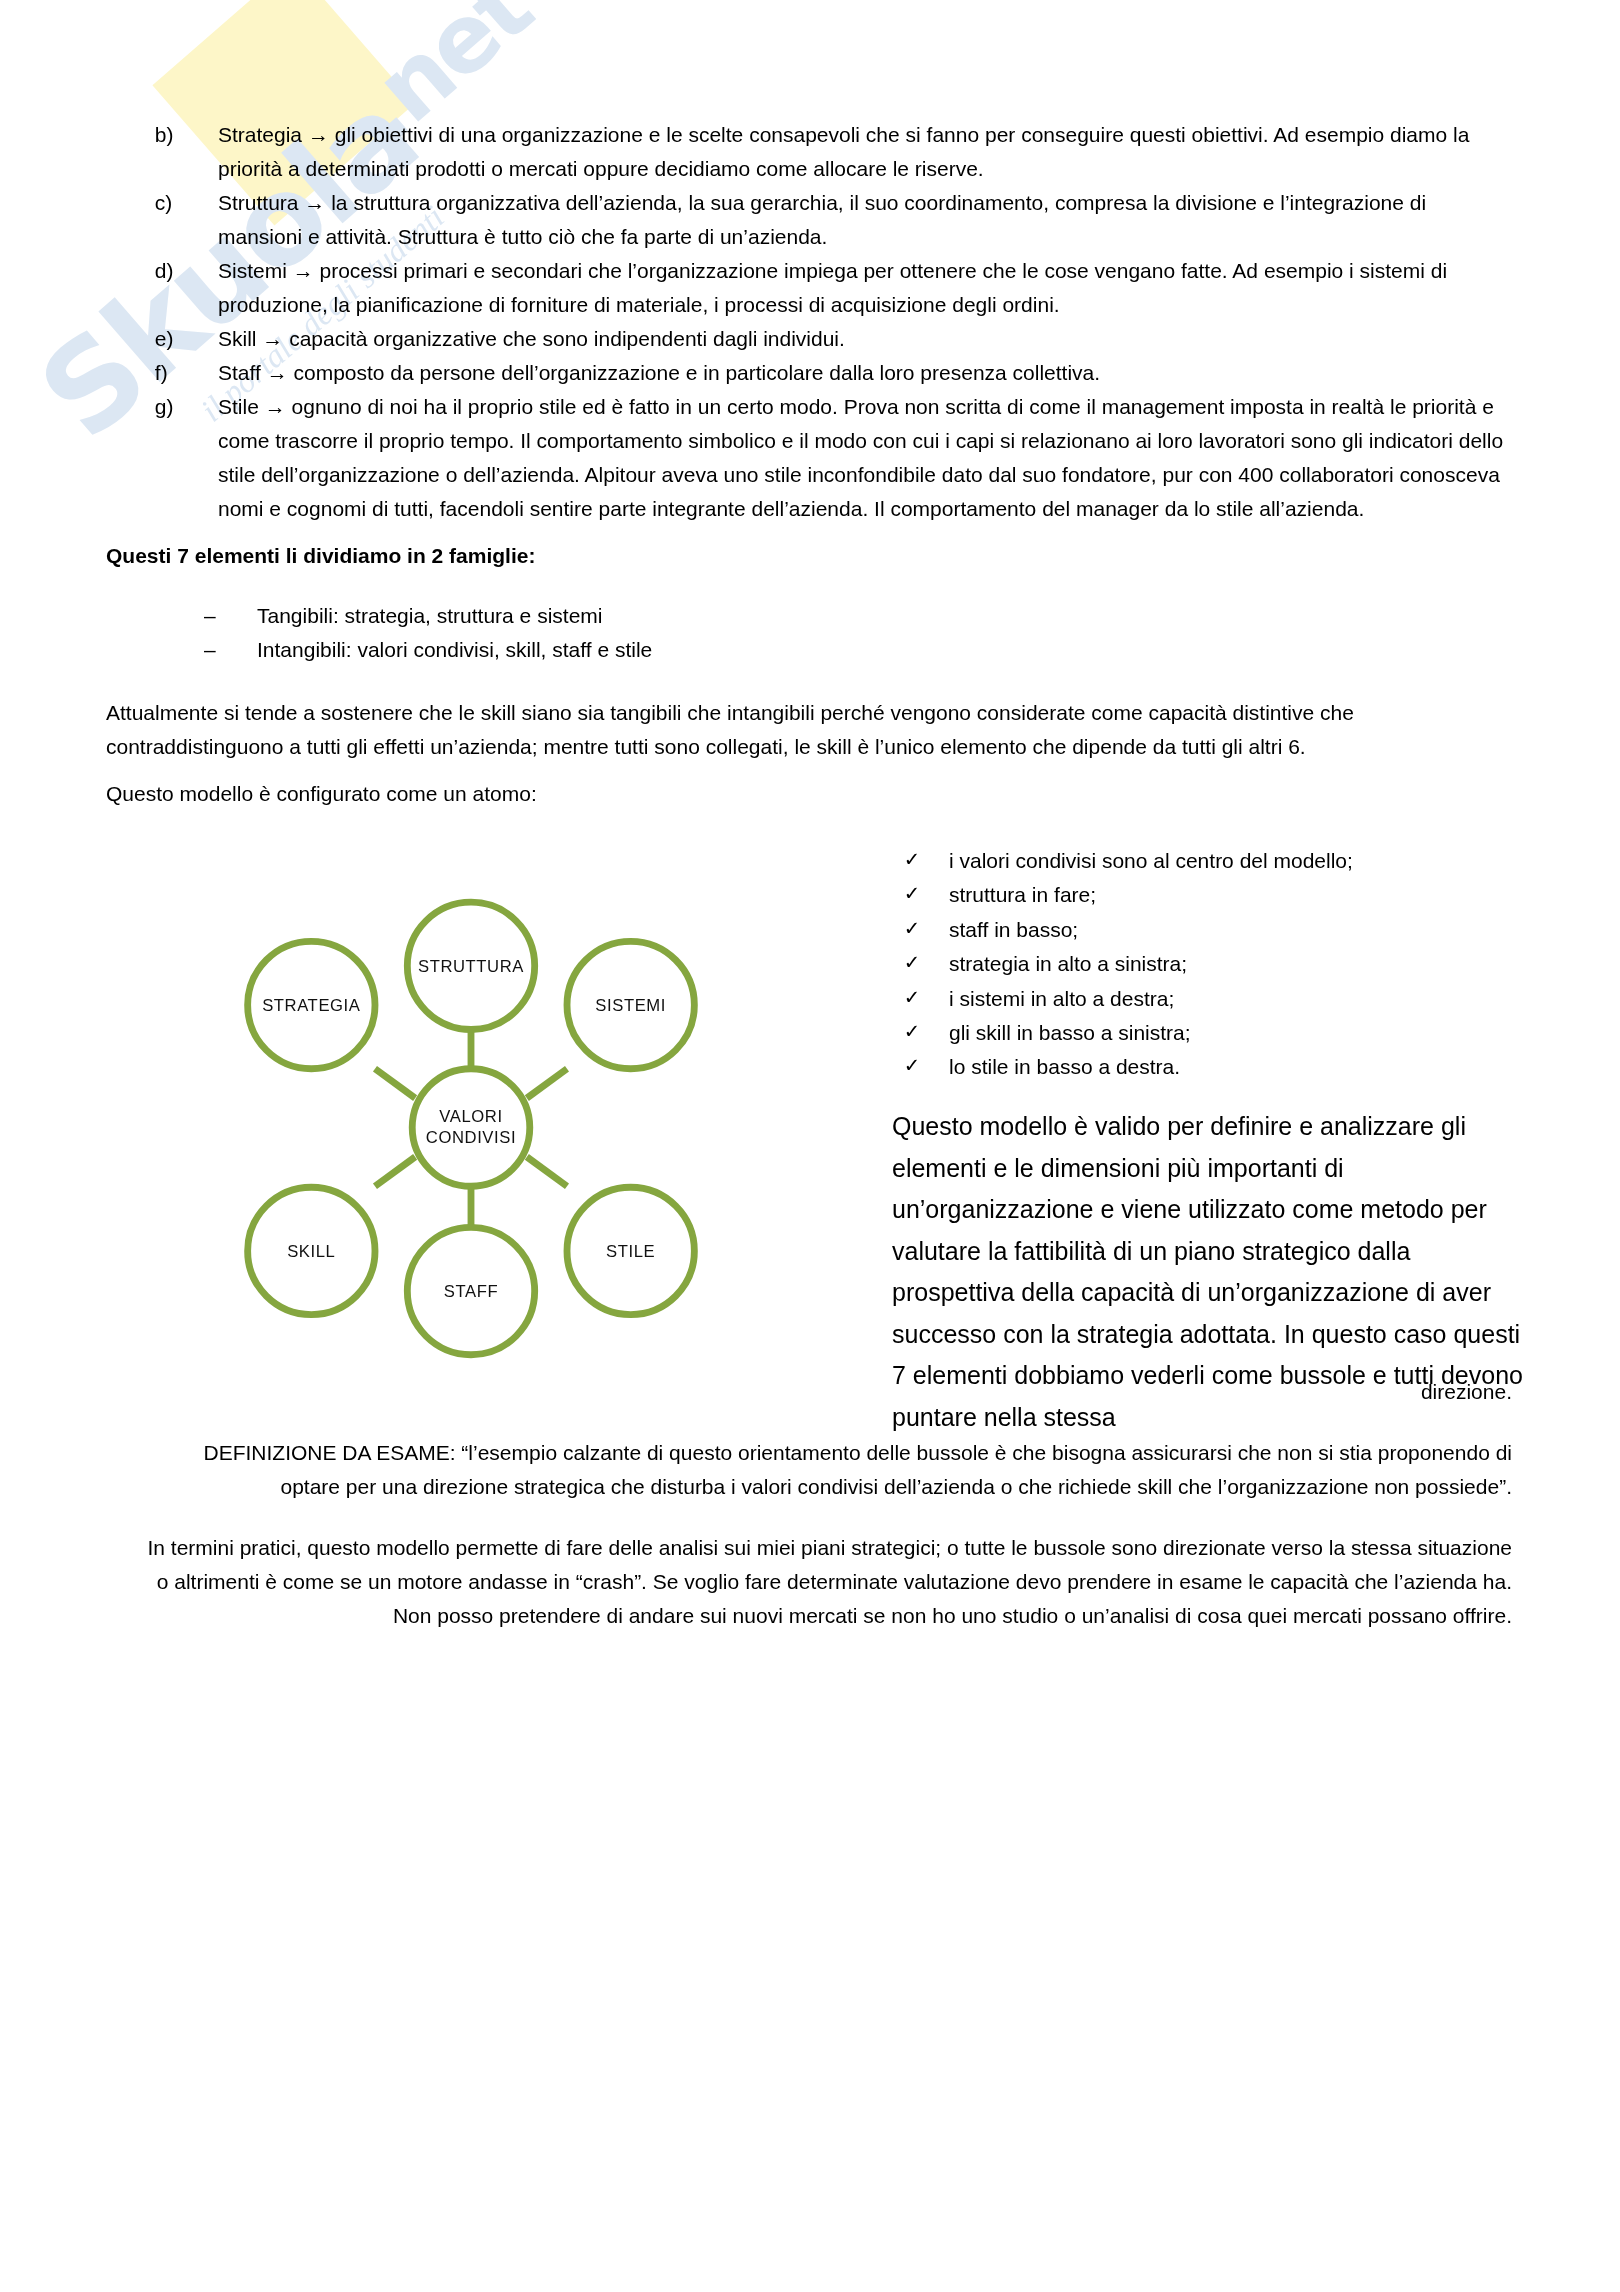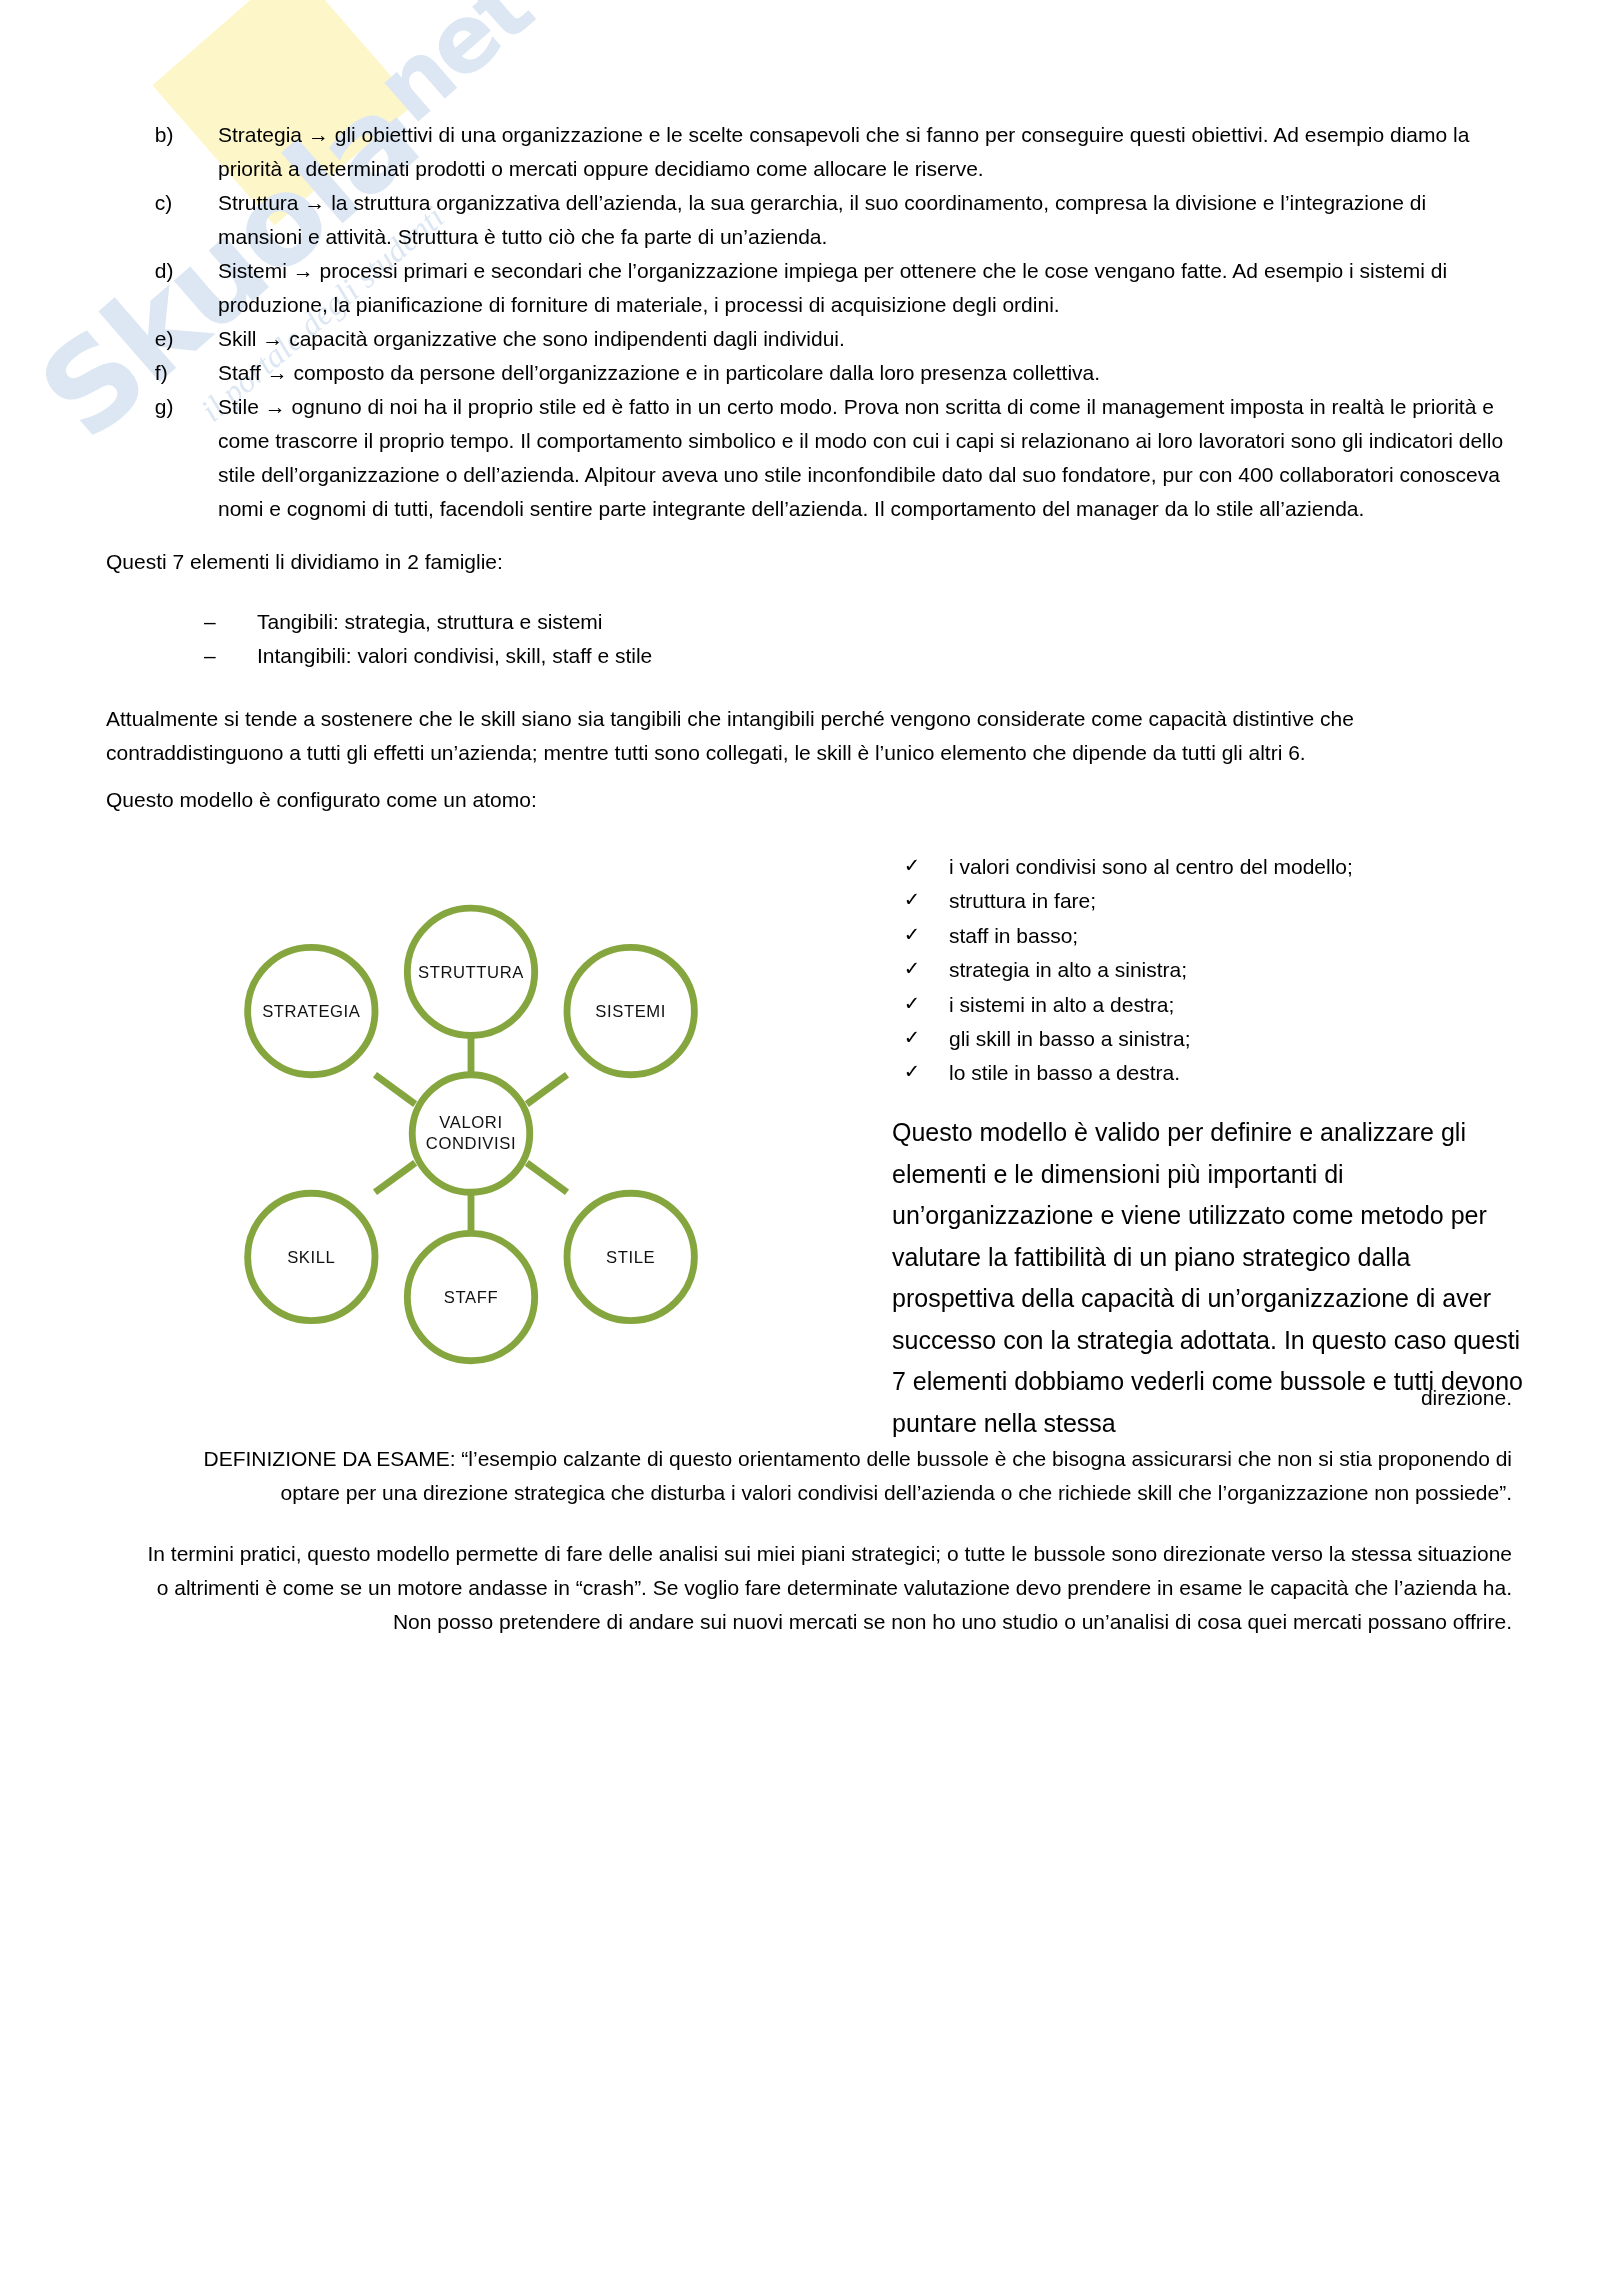--- a/index.html
+++ b/index.html
@@ -105,21 +105,21 @@
     top: 0;
     font-size: 21px;
   }
 
   p.body {
     font-size: 21px;
     line-height: 1.62;
     margin: 23.5px 0 0 0;
     text-align: left;
   }
-  p.tight { margin-top: 19px; }
+  p.tight { margin-top: 13px; font-weight: bold; }
 
   
   .diagram-row {
     position: relative;
     margin-top: 33px;
     min-height: 549px;
   }
   .atom {
     position: absolute;
     left: 19.6px;

